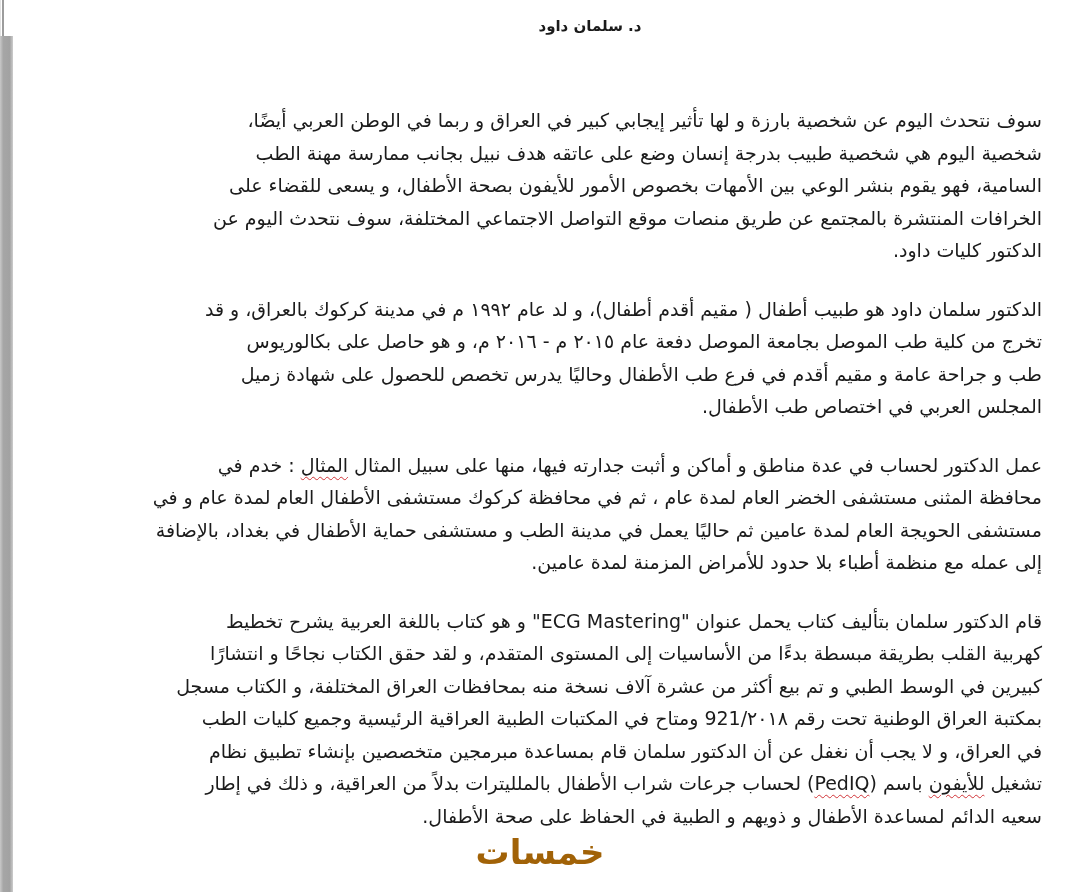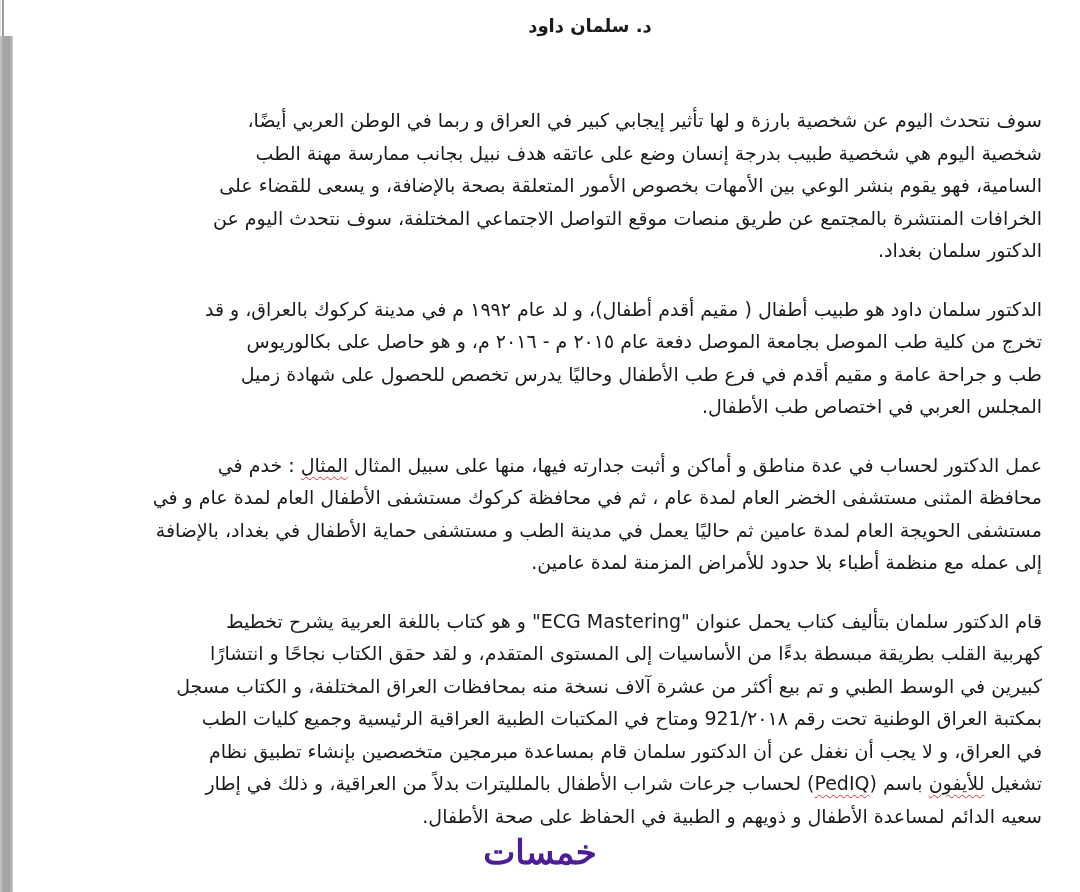--- a/index.html
+++ b/index.html
@@ -54,21 +54,21 @@
   .content {
     position: absolute;
     top: 0;
     right: 38px;
     width: 904px;
     direction: rtl;
     z-index: 2;
   }
   .doc-title {
     margin: 10px 0 0 0;
-    font-size: 18px;
+    font-size: 15px;
     font-weight: bold;
     line-height: 32px;
     text-align: center;
     white-space: pre;
   }
   .doc-body p.para {
     margin: 0 0 26px 0;
     font-size: 19px;
     line-height: 32.5px;
     text-align: right;
@@ -85,48 +85,47 @@
     text-underline-offset: 4px;
   }
   .watermark {
     position: absolute;
     top: 832px;
     left: 455px;
     width: 170px;
     text-align: center;
     font-size: 34px;
     font-weight: bold;
-    color: #4c1d95;
+    color: #a16207;
     letter-spacing: 1px;
     z-index: 1;
     white-space: pre;
-    font-family: Liberation Serif, serif;
   }
 </style>
 </head>
 <body>
 
 <div class="page">
 
   <div class="scrollbar">
     <div class="track-line-light"></div>
     <div class="track-line"></div>
     <div class="thumb"></div>
   </div>
 
   <div class="watermark">خمسات</div>
 
   <div class="content">
     <h1 class="doc-title">د. سلمان داود</h1>
     <div class="doc-body">
         <p class="para"><span>سوف نتحدث اليوم عن شخصية بارزة و لها تأثير إيجابي كبير في العراق و ربما في الوطن العربي أيضًا،</span>
 <span>شخصية اليوم هي شخصية طبيب بدرجة إنسان وضع على عاتقه هدف نبيل بجانب ممارسة مهنة الطب</span>
-<span>السامية، فهو يقوم بنشر الوعي بين الأمهات بخصوص الأمور المتعلقة بصحة بالإضافة، و يسعى للقضاء على</span>
+<span>السامية، فهو يقوم بنشر الوعي بين الأمهات بخصوص الأمور للأيفون بصحة الأطفال، و يسعى للقضاء على</span>
 <span>الخرافات المنتشرة بالمجتمع عن طريق منصات موقع التواصل الاجتماعي المختلفة، سوف نتحدث اليوم عن</span>
-<span>الدكتور سلمان بغداد.</span></p>
+<span>الدكتور كليات داود.</span></p>
         <p class="para"><span>الدكتور سلمان داود هو طبيب أطفال ( مقيم أقدم أطفال)، و لد عام ١٩٩٢ م في مدينة كركوك بالعراق، و قد</span>
 <span>تخرج من كلية طب الموصل بجامعة الموصل دفعة عام ٢٠١٥ م - ٢٠١٦ م، و هو حاصل على بكالوريوس</span>
 <span>طب و جراحة عامة و مقيم أقدم في فرع طب الأطفال وحاليًا يدرس تخصص للحصول على شهادة زميل</span>
 <span>المجلس العربي في اختصاص طب الأطفال.</span></p>
         <p class="para"><span>عمل الدكتور لحساب في عدة مناطق و أماكن و أثبت جدارته فيها، منها على سبيل المثال </span><span class="spell-error">المثال</span><span> : خدم في</span>
 <span>محافظة المثنى مستشفى الخضر العام لمدة عام ، ثم في محافظة كركوك مستشفى الأطفال العام لمدة عام و في</span>
 <span>مستشفى الحويجة العام لمدة عامين ثم حاليًا يعمل في مدينة الطب و مستشفى حماية الأطفال في بغداد، بالإضافة</span>
 <span>إلى عمله مع منظمة أطباء بلا حدود للأمراض المزمنة لمدة عامين.</span></p>
         <p class="para"><span>قام الدكتور سلمان بتأليف كتاب يحمل عنوان "ECG Mastering" و هو كتاب باللغة العربية يشرح تخطيط</span>
 <span>كهربية القلب بطريقة مبسطة بدءًا من الأساسيات إلى المستوى المتقدم، و لقد حقق الكتاب نجاحًا و انتشارًا</span>

